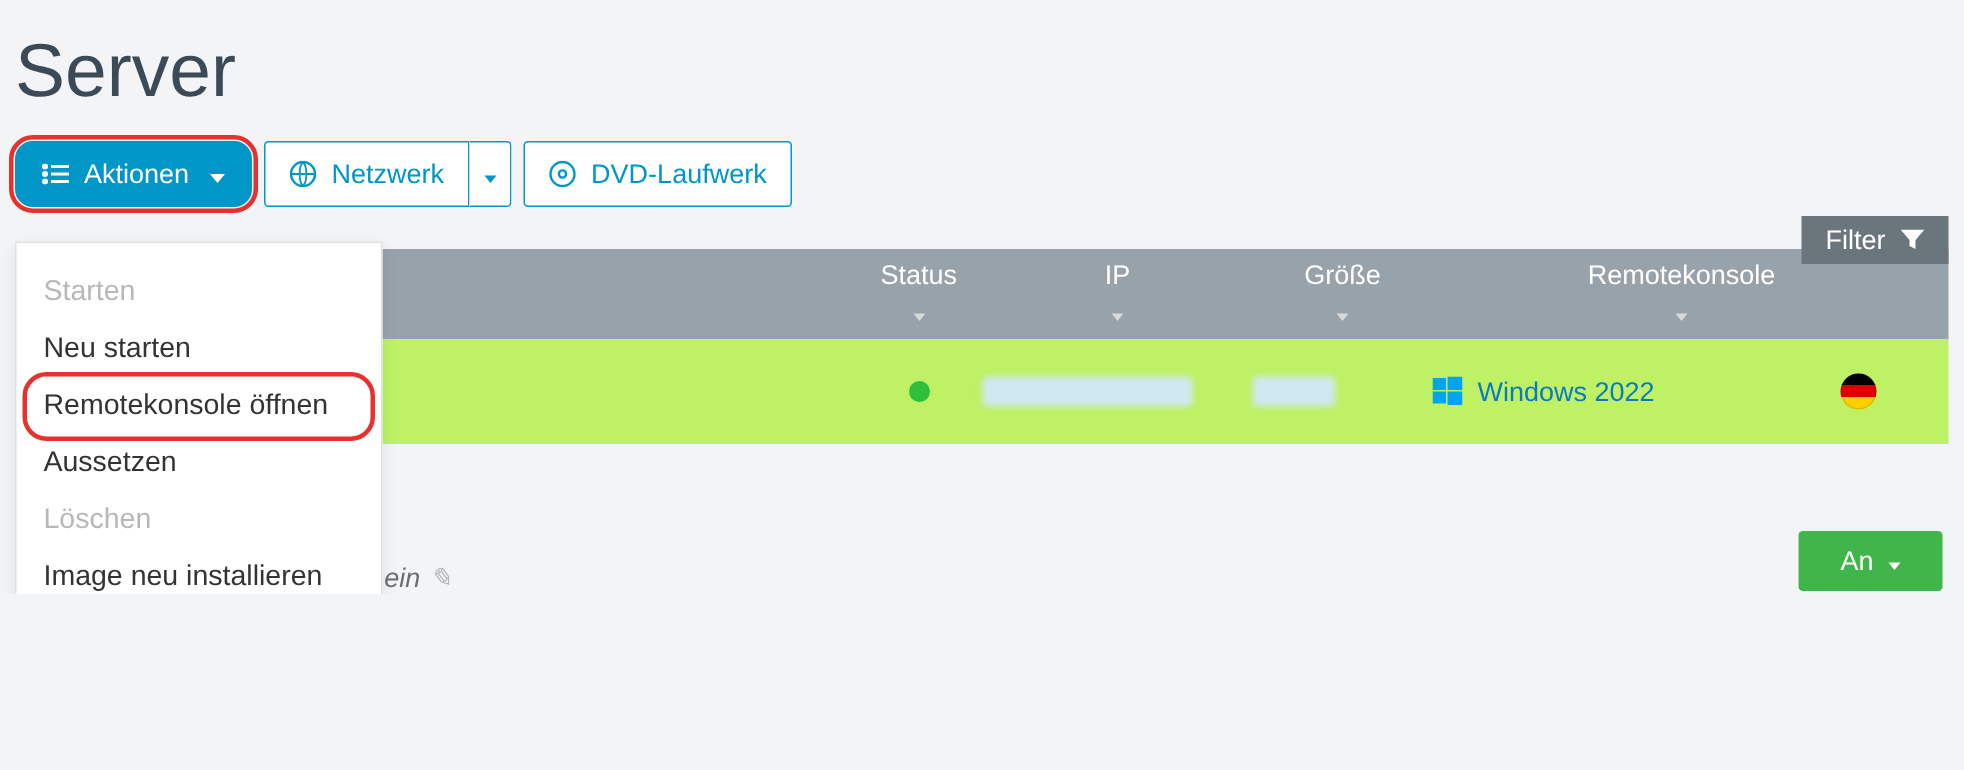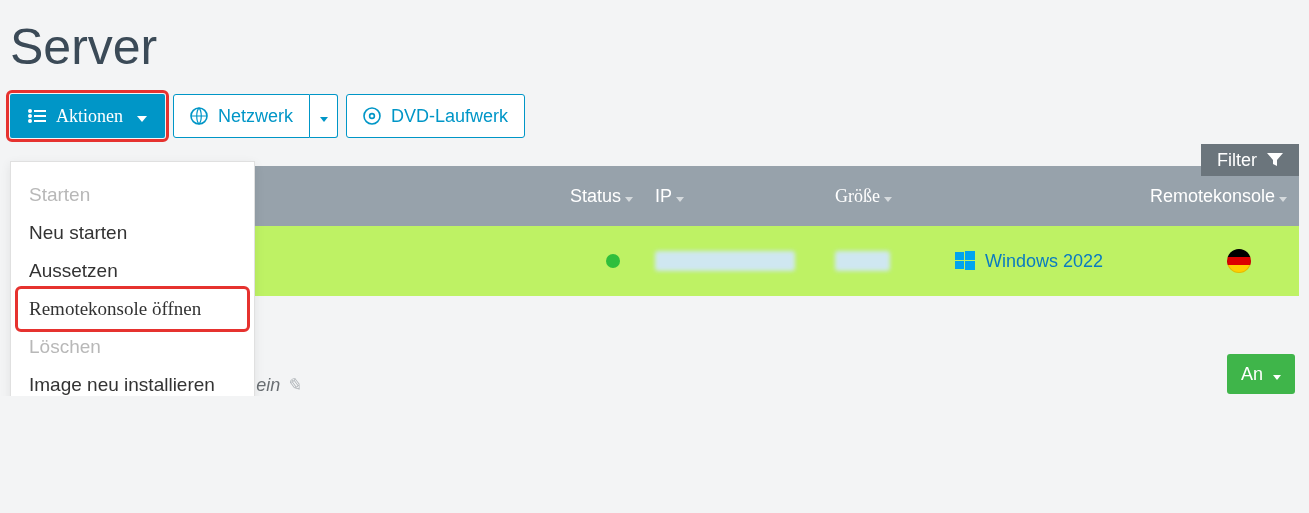--- a/index.html
+++ b/index.html
@@ -48,21 +48,21 @@
   }
   .btn-outline.split-main { border-top-right-radius:0; border-bottom-right-radius:0; }
   .btn-outline.split-caret {
     border-left: none;
     width: 28px;
     padding: 0;
     justify-content: center;
     border-top-left-radius:0; border-bottom-left-radius:0;
   }
 
-  .hl-red { outline: 3px solid #e6322f; outline-offset: 1px; border-radius: 2px; font-family: Liberation Serif, serif; }
+  .hl-red { outline: 3px solid #e6322f; outline-offset: 1px; border-radius: 12px; }
 
   .icon { display:inline-flex; align-items:center; justify-content:center; }
   .caret-down::after {
     content:"";
     border-left: 5px solid transparent;
     border-right: 5px solid transparent;
     border-top: 6px solid currentColor;
     display:inline-block;
   }
   .caret-down-sm::after {
@@ -111,26 +111,26 @@
     z-index: 30;
   }
   .thead {
     background: #97a2ab;
     color: #fff;
     display: flex;
     align-items: center;
     height: 60px;
     font-size: 18px;
   }
-  .th { display:flex; align-items:center; gap:4px; }
+  .th { display:flex; align-items:center; gap:4px;flex-direction:column; }
   .th .caret-down-sm { opacity: .6; }
   .th-spacer { flex: 0 0 560px; }
   .th-status { flex: 0 0 85px; }
   .th-ip { flex: 0 0 180px; }
-  .th-size { flex: 0 0 120px; font-family: Liberation Serif, serif; }
+  .th-size { flex: 0 0 120px; }
   .th-os { flex: 0 0 210px; }
   .th-dc { flex: 1; justify-content: flex-end; padding-right: 12px; }
 
   .trow {
     background: #bef264;
     display: flex;
     align-items: center;
     height: 70px;
     font-size: 18px;
     color: #3b4a57;
@@ -181,21 +181,21 @@
     color: #6a6f73;
     display:flex; align-items:center; gap:6px;
   }
   .on-btn {
     position: absolute;
     right: 4px;
     top: 28px;
     background: #3fb54a;
     color:#fff;
     height: 40px;
-    padding: 0 14px;
+    padding: 0 28px;
     display:flex; align-items:center; gap:10px;
     border-radius: 3px;
     font-size: 18px;
     cursor:pointer;
   }
 
   
   svg { display:block; }
 </style>
 </head>
@@ -247,22 +247,22 @@
             <circle cx="9" cy="9" r="2.4" fill="none" stroke="#0096c7" stroke-width="1.6"></circle>
           </svg>
       </span>
       <span class="gap"></span>
       <span>DVD-Laufwerk</span>
     </div>
 
     <div class="dropdown">
       <div class="dropdown-item disabled">Starten</div>
       <div class="dropdown-item">Neu starten</div>
+      <div class="dropdown-item hl-red">Remotekonsole öffnen</div>
       <div class="dropdown-item">Aussetzen</div>
-      <div class="dropdown-item hl-red">Remotekonsole öffnen</div>
       <div class="dropdown-item disabled">Löschen</div>
       <div class="dropdown-item">Image neu installieren</div>
     </div>
   </div>
 
   <div class="table-wrap">
     <div class="filter-btn">
       <span>Filter</span>
       <span class="icon">
         <svg width="16" height="14" viewBox="0 0 16 14">

